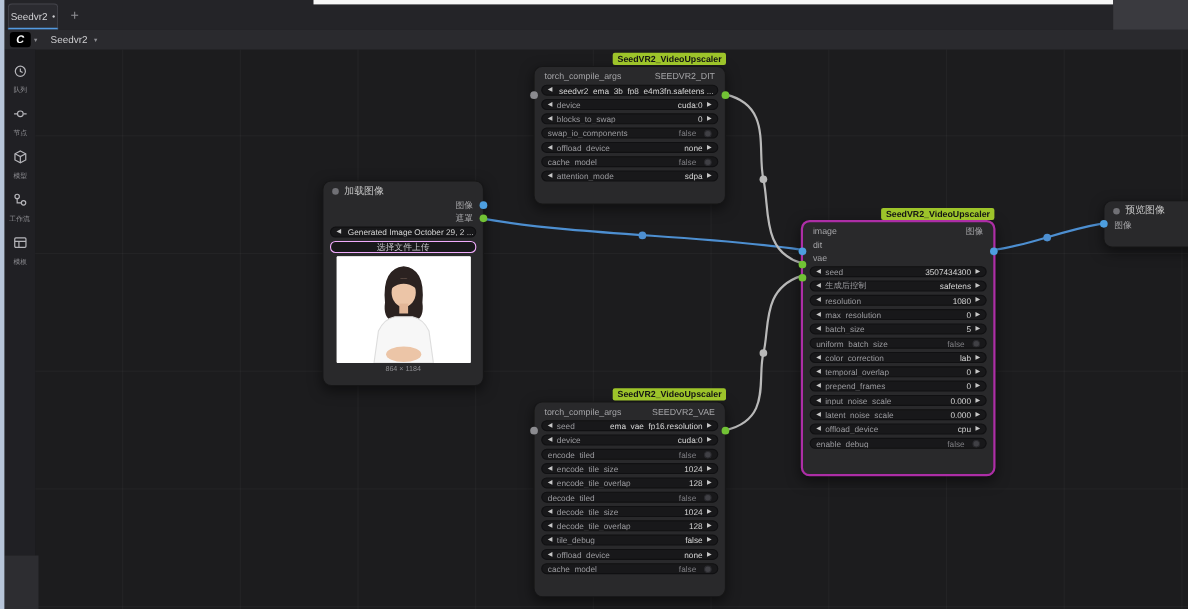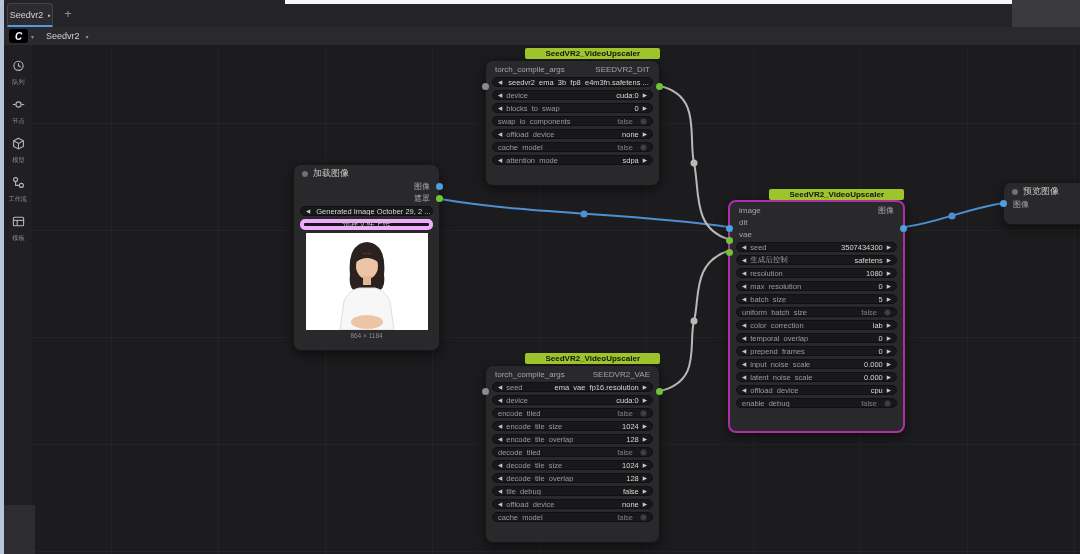--- a/index.html
+++ b/index.html
@@ -33,31 +33,31 @@
                      linear-gradient(to bottom,rgba(255,255,255,.03) 1px,transparent 1px);
     background-size:107px 107px;background-position:79px 78px;z-index:1;}
   svg.wires{position:absolute;left:0;top:0;width:1080px;height:554px;z-index:2;pointer-events:none;}
 
   
   .node{position:absolute;background:#29292b;border:1px solid #161617;border-radius:8px;box-shadow:0 4px 12px rgba(0,0,0,.5);z-index:3;}
   .node.selected{border:2px solid #ad2ea6;}
   .ntitle{height:18px;display:flex;align-items:center;gap:5px;padding:3px 8px 0;font-size:9px;color:#c6c6c6;white-space:nowrap;overflow:hidden;}
   .ntitle.small{height:15px;padding-top:2px;}
   .cdot{width:6px;height:6px;border-radius:50%;background:#707075;flex:none;}
-  .grouptag{position:absolute;top:-13px;right:-1px;height:11px;line-height:11px;padding:0 20px;font-size:8px;font-weight:bold;color:#141414;background:#9dc42a;border-radius:2px;white-space:nowrap;}
+  .grouptag{position:absolute;top:-13px;right:-1px;height:11px;line-height:11px;padding:0 4px;font-size:8px;font-weight:bold;color:#141414;background:#9dc42a;border-radius:2px;white-space:nowrap;}
   .iorow{display:flex;align-items:center;justify-content:space-between;padding:0 9px;height:12px;font-size:8px;color:#a5a5a8;white-space:nowrap;}
   .iorow .outlbl{margin-left:auto;}
   .widgets{padding:2px 6px 0;}
   .w{display:flex;align-items:center;height:10px;margin-bottom:3px;background:#18181a;border:1px solid #101012;border-radius:5px;padding:0 5px;font-size:7.5px;color:#9a9a9e;gap:4px;white-space:nowrap;overflow:hidden;}
   .w .arr{font-size:5.5px;color:#c8c8c8;flex:none;}
   .w .wval{margin-left:auto;color:#d6d6d6;}
   .w.full .wval{margin-left:2px;margin-right:auto;}
   .w.toggle .wval{color:#7e7e82;}
   .knob{width:7px;height:7px;border-radius:50%;background:#404045;border:1px solid #2a2a2e;margin-left:3px;flex:none;}
-  .btn{height:11px;margin:0 6px 3px;background:#18181a;border:4px solid #f0abfc;border-radius:5px;display:flex;align-items:center;justify-content:center;font-size:8px;color:#c2c2c6;}
+  .btn{height:11px;margin:0 6px 3px;background:#18181a;border:1px solid #f0abfc;border-radius:5px;display:flex;align-items:center;justify-content:center;font-size:8px;color:#c2c2c6;}
   .slot{position:absolute;width:7px;height:7px;border-radius:50%;z-index:4;}
   .slot.in{left:-4px;} .slot.out{right:-4px;}
   .slot.blue{background:#4d9fe0;} .slot.green{background:#72c235;} .slot.gray{background:#8b8b8f;}
   .imgbox{width:122px;height:97px;margin:3px auto 0;background:#fff;border-radius:1px;overflow:hidden;}
   .imgcap{text-align:center;font-size:6.5px;color:#8a8a8e;margin-top:2px;}
 </style>
 </head>
 <body>
 
 <div class="abs edge-strip"></div>

